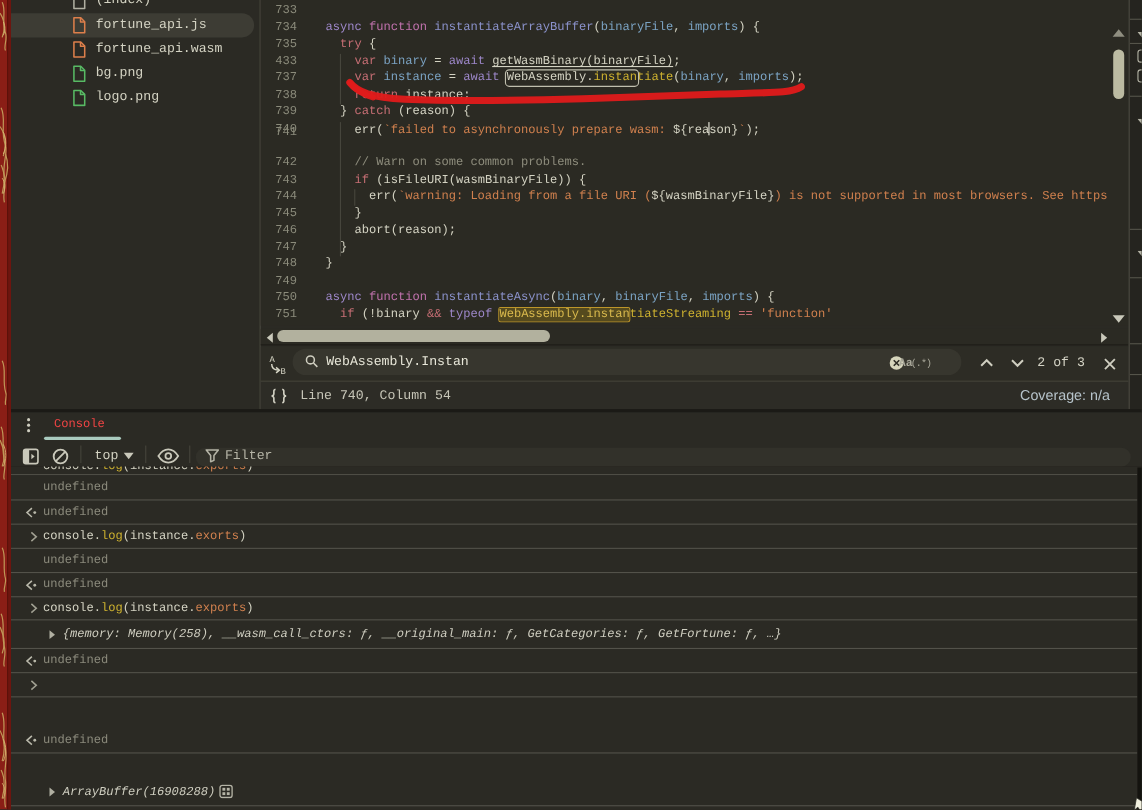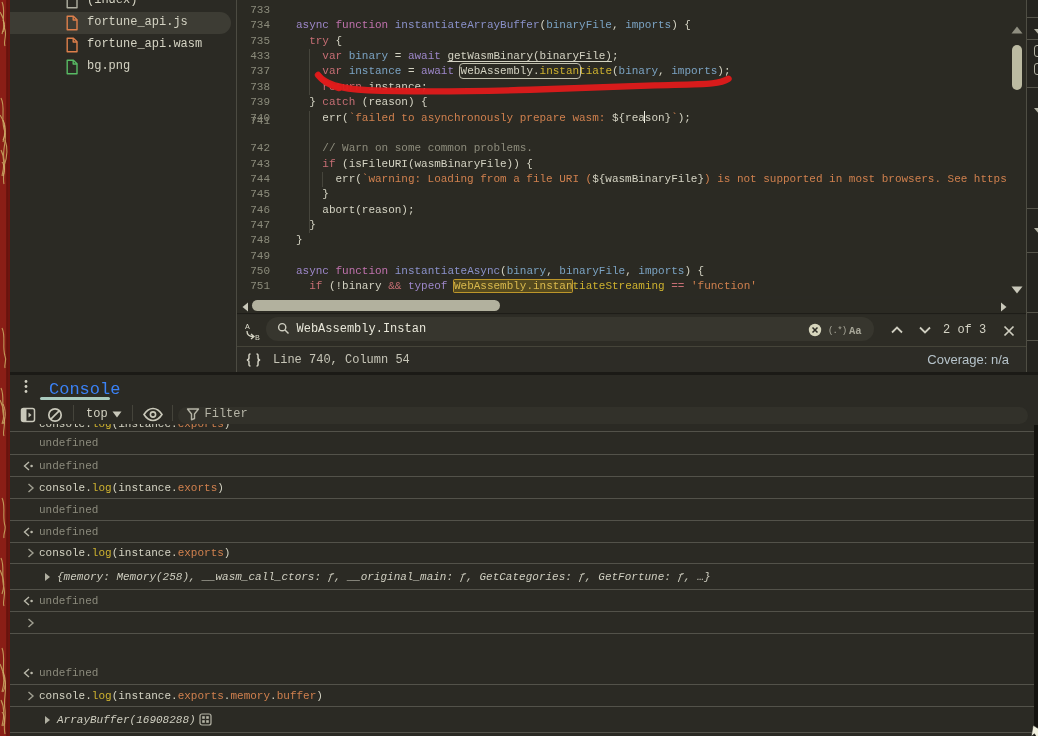--- a/index.html
+++ b/index.html
@@ -37,21 +37,21 @@
 
 #stat{position:absolute;left:237px;top:345.5px;width:789px;height:26.5px;background:#2d2c26;border-top:1px solid #454439}
 #lnstat{position:absolute;left:36px;top:6px;font-size:12px;color:#c6c5b7;white-space:pre}
 #cov{position:absolute;right:17px;top:5px;font-size:13px;color:#b6c3ca;font-family:"Liberation Sans",sans-serif;white-space:pre}
 
 #rstrip{position:absolute;left:1026px;top:0;width:12px;height:372px;background:#25241f;border-left:1px solid #4f4e44;overflow:hidden}
 .rdiv{position:absolute;left:0;width:12px;height:1px;background:#55544a}
 
 #ctop{position:absolute;left:10px;top:372px;width:1028px;height:2.5px;background:#1b1a16}
 #ctabs{position:absolute;left:10px;top:374.5px;width:1028px;height:25.5px;background:#2b2a24}
-#ctabs .lbl{position:absolute;left:39px;top:5px;font-size:17px;color:#3b82f6;white-space:pre}
+#ctabs .lbl{position:absolute;left:39px;top:5px;font-size:11px;color:#ef4444;white-space:pre}
 #cunder{position:absolute;left:30px;top:22.5px;width:70px;height:3px;background:#a9cabe;border-radius:2px}
 #ctool{position:absolute;left:10px;top:400px;width:1028px;height:24.5px;background:#2b2a24;border-bottom:1.5px solid #1d1c18}
 .tsep{position:absolute;top:5px;width:1px;height:16px;background:#45443b}
 #ttop{position:absolute;left:76px;top:7px;font-size:12px;color:#d4d3c3;white-space:pre}
 #fpill{position:absolute;left:168px;top:6.5px;width:850px;height:17px;background:#32312a;border-radius:8.5px}
 #flbl{position:absolute;left:194.5px;top:7px;font-size:12px;color:#b5b4a6;white-space:pre}
 #crows{position:absolute;left:10px;top:424px;width:1028px;height:312px;background:#2b2a24;overflow:hidden}
 .crow{position:absolute;left:0;width:1023.5px}
 .sep{position:absolute;left:0;bottom:0;width:1023.5px;height:1px;background:#53524a}
 .ct{position:absolute;left:29px;top:50%;margin-top:-7px;font-size:11px;line-height:14px;white-space:pre;color:#d4d3c3}
@@ -115,20 +115,27 @@
         </svg>
         <span class="tn">fortune_api.wasm</span>
       </div>
       <div class="trow" style="top:56px">
         <svg class="fi" style="top:3px" width="14" height="16" viewBox="0 0 14 16">
           <path d="M2.2 1.2 h6.2 l3.6 3.6 v10 h-9.8 z" fill="none" stroke="#58ba64" stroke-width="1.4" stroke-linejoin="round"></path>
           <path d="M8.2 1.2 v3.8 h3.9" fill="none" stroke="#58ba64" stroke-width="1.4" stroke-linejoin="round"></path>
         </svg>
         <span class="tn">bg.png</span>
       </div>
+      <div class="trow" style="top:78px">
+        <svg class="fi" style="top:3px" width="14" height="16" viewBox="0 0 14 16">
+          <path d="M2.2 1.2 h6.2 l3.6 3.6 v10 h-9.8 z" fill="none" stroke="#58ba64" stroke-width="1.4" stroke-linejoin="round"></path>
+          <path d="M8.2 1.2 v3.8 h3.9" fill="none" stroke="#58ba64" stroke-width="1.4" stroke-linejoin="round"></path>
+        </svg>
+        <span class="tn">logo.png</span>
+      </div>
     </div>
 <div id="sidediv"></div>
 <div id="ed">
 <div class="ig" style="left:72.2px;top:49.1px;height:46.0px"></div>
       <div class="ig" style="left:72.2px;top:110.5px;height:122.8px"></div>
       <div class="ig" style="left:85.3px;top:171.9px;height:15.4px"></div>
 <div class="gn" style="top:3.0px">733</div>
       <div class="gn" style="top:18.4px">734</div>
       <div class="gn" style="top:33.7px">735</div>
       <div class="gn" style="top:49.0px">433</div>
@@ -195,21 +202,21 @@
       <svg style="position:absolute;left:40px;top:7.5px" width="13" height="13" viewBox="0 0 13 13">
         <circle cx="5.2" cy="5.2" r="3.6" fill="none" stroke="#cfcec0" stroke-width="1.4"></circle>
         <path d="M8 8 L11.5 11.5" stroke="#cfcec0" stroke-width="1.4"></path>
       </svg>
       <div id="stext">WebAssembly.Instan</div>
       <svg style="position:absolute;left:569px;top:6px" width="18" height="18" viewBox="0 0 18 18">
         <circle cx="9" cy="9" r="6.2" fill="#d6d5bc"></circle>
         <path d="M6.5 6.5 L11.5 11.5 M11.5 6.5 L6.5 11.5" stroke="#2d2c25" stroke-width="1.5"></path>
       </svg>
 <div class="sbtn" style="left:591px;font-size:9px;letter-spacing:-0.8px;top:11px">(.*)</div>
-      <div class="sbtn" style="left:612px;font-weight:bold;font-size:10.5px;top:10px">Aa</div>
+      <div class="sbtn" style="left:580px;font-weight:bold;font-size:10.5px;top:10px">Aa</div>
 <svg style="position:absolute;left:653px;top:9px" width="14" height="12" viewBox="0 0 14 12">
         <path d="M2 8.5 L7 3.5 L12 8.5" fill="none" stroke="#cfcec0" stroke-width="1.8"></path>
       </svg>
       <svg style="position:absolute;left:681px;top:9px" width="14" height="12" viewBox="0 0 14 12">
         <path d="M2 3.5 L7 8.5 L12 3.5" fill="none" stroke="#cfcec0" stroke-width="1.8"></path>
       </svg>
       <div id="scount">2 of 3</div>
       <svg style="position:absolute;left:765px;top:9px" width="14" height="14" viewBox="0 0 14 14">
         <path d="M2.5 2.5 L11.5 11.5 M11.5 2.5 L2.5 11.5" stroke="#cfcec0" stroke-width="1.7"></path>
       </svg>
@@ -342,27 +349,20 @@
         <div class="sep"></div>
       </div>
       <div class="crow" style="top:238.0px;height:22.5px">
         <svg class="ra" width="12" height="10" viewBox="0 0 12 10">
           <path d="M7 1 L2.5 5 L7 9" fill="none" stroke="#b9b8aa" stroke-width="1.4"></path>
           <circle cx="9.6" cy="5" r="1.3" fill="#b9b8aa"></circle>
         </svg>
         <div class="ct"><span class="un">undefined</span></div>
         <div class="sep"></div>
       </div>
-      <div class="crow" style="top:260.5px;height:22.5px">
-        <svg class="ca" width="8" height="10" viewBox="0 0 8 10">
-          <path d="M1.5 1 L6 5 L1.5 9" fill="none" stroke="#a09f91" stroke-width="1.4"></path>
-        </svg>
-        <div class="ct"><span class="d">console.</span><span class="y">log</span><span class="d">(instance.</span><span class="o">exports</span><span class="d">.</span><span class="o">memory</span><span class="d">.</span><span class="o">buffer</span><span class="d">)</span></div>
-        <div class="sep"></div>
-      </div>
       <div class="crow" style="top:283.0px;height:26.0px">
         <span class="tri"></span>
         <div class="ct obj">ArrayBuffer(16908288)<svg class="gi" width="13" height="13" viewBox="0 0 13 13">
             <rect x="1" y="1" width="11" height="11" rx="2" fill="none" stroke="#b5b4a6" stroke-width="1.2"></rect>
             <rect x="3.2" y="3.2" width="2.6" height="2.6" fill="#b5b4a6"></rect>
             <rect x="7.2" y="3.2" width="2.6" height="2.6" fill="#b5b4a6"></rect>
             <rect x="3.2" y="7.2" width="2.6" height="2.6" fill="#b5b4a6"></rect>
             <rect x="7.2" y="7.2" width="2.6" height="2.6" fill="#b5b4a6"></rect>
           </svg></div>
         <div class="sep"></div>

